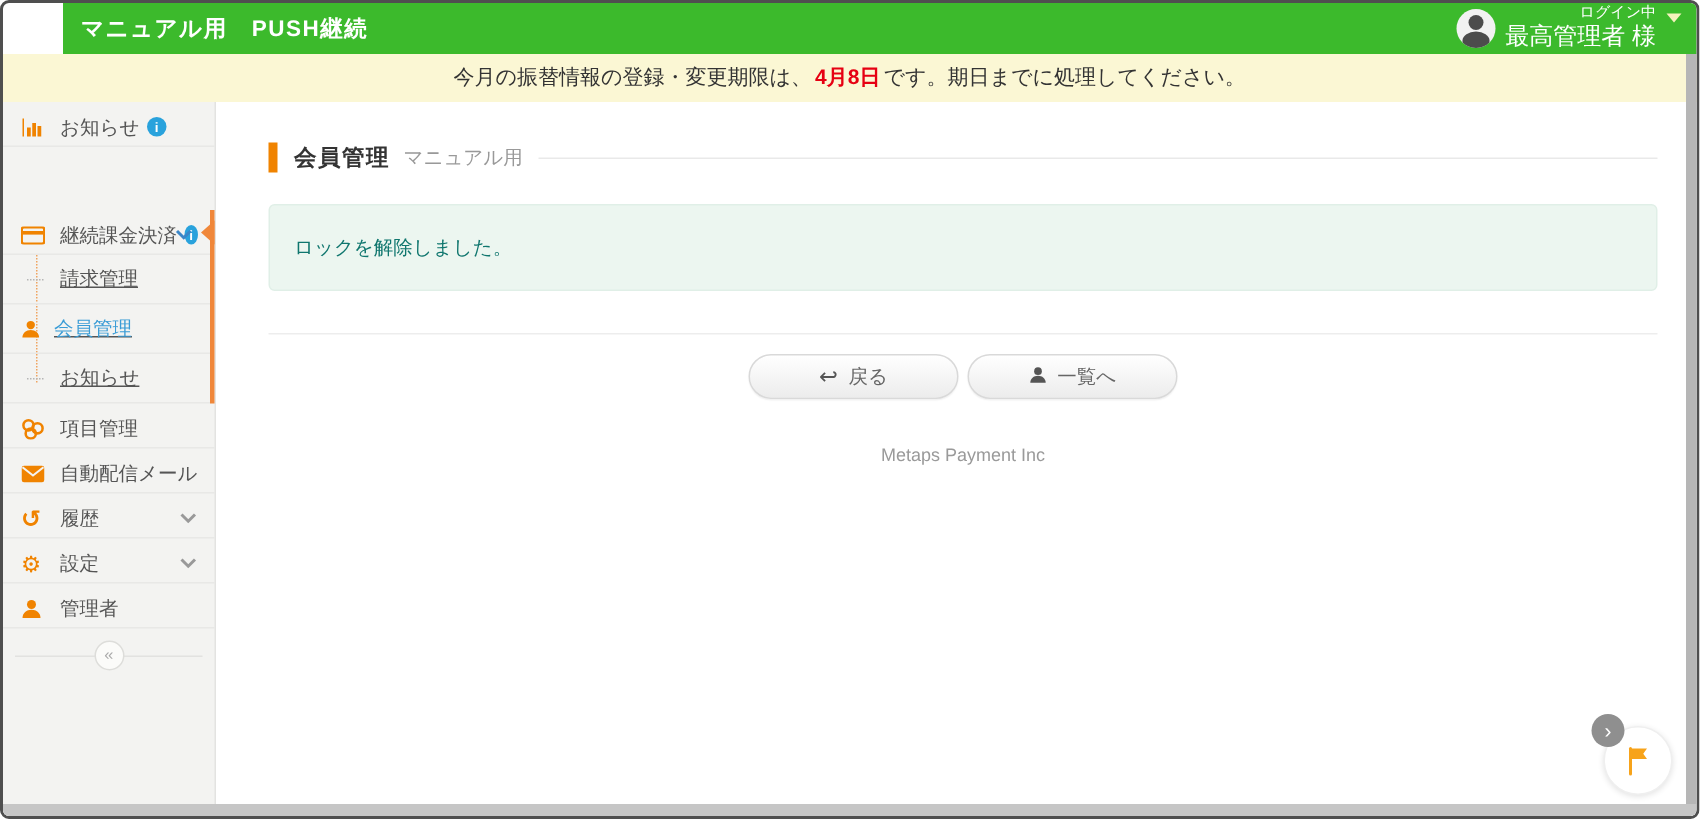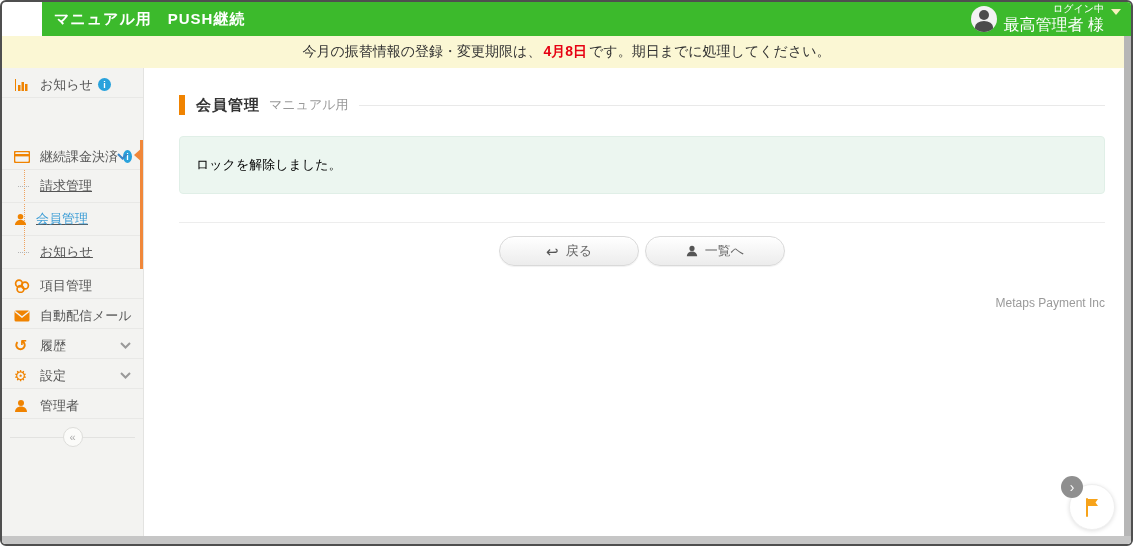--- a/index.html
+++ b/index.html
@@ -66,31 +66,31 @@
 
   
   .main { flex:1; background:#fff; padding:27px 26px 0 35px; position:relative; }
   .page-head { display:flex; align-items:center; }
   .accent-bar { width:6px; height:20px; background:#f08300; margin-right:11px; }
   .page-title { font-size:15px; font-weight:bold; color:#333; letter-spacing:1px; }
   .page-sub { font-size:13px; color:#999; margin-left:9px; }
   .head-rule { flex:1; height:1px; background:#e9e9e9; margin-left:10px; }
 
   .msg-box { margin-top:21px; background:#ecf6f0; border:1px solid #e0efe7;
-             border-radius:4px; padding:19px 16px; font-size:13px; color:#000000; }
+             border-radius:4px; padding:19px 16px; font-size:13px; color:#0f766e; }
   .section-divider { margin-top:28px; height:1px; background:#ededed; }
 
   .btn-row { margin-top:13px; display:flex; justify-content:center; gap:6px; }
   .pill-btn { width:140px; height:30px; border-radius:16px; border:1px solid #d9d9d9;
               background:linear-gradient(#ffffff,#ececec); color:#666; font-size:13px;
               display:flex; align-items:center; justify-content:center; gap:7px;
               box-shadow:0 1px 1px rgba(0,0,0,0.06); cursor:pointer; }
   .btn-glyph { color:#555; font-size:15px; line-height:1; }
 
-  .footer-note { margin-top:30px; text-align:right; color:#9a9a9a; font-size:12px; }
+  .footer-note { margin-top:30px; text-align:center; color:#9a9a9a; font-size:12px; }
 
   
   .flag-fab { position:absolute; right:16px; bottom:14px; width:46px; height:46px;
               border-radius:50%; background:#fff; border:1px solid #efefef;
               box-shadow:0 1px 4px rgba(0,0,0,0.12); display:flex; align-items:center;
               justify-content:center; cursor:pointer; z-index:5; }
   .fab-badge { position:absolute; right:48px; bottom:46px; width:22px; height:22px;
                border-radius:50%; background:#8f8f8f; color:#fff; font-size:14px;
                display:flex; align-items:center; justify-content:center; cursor:pointer; z-index:6; }
 

